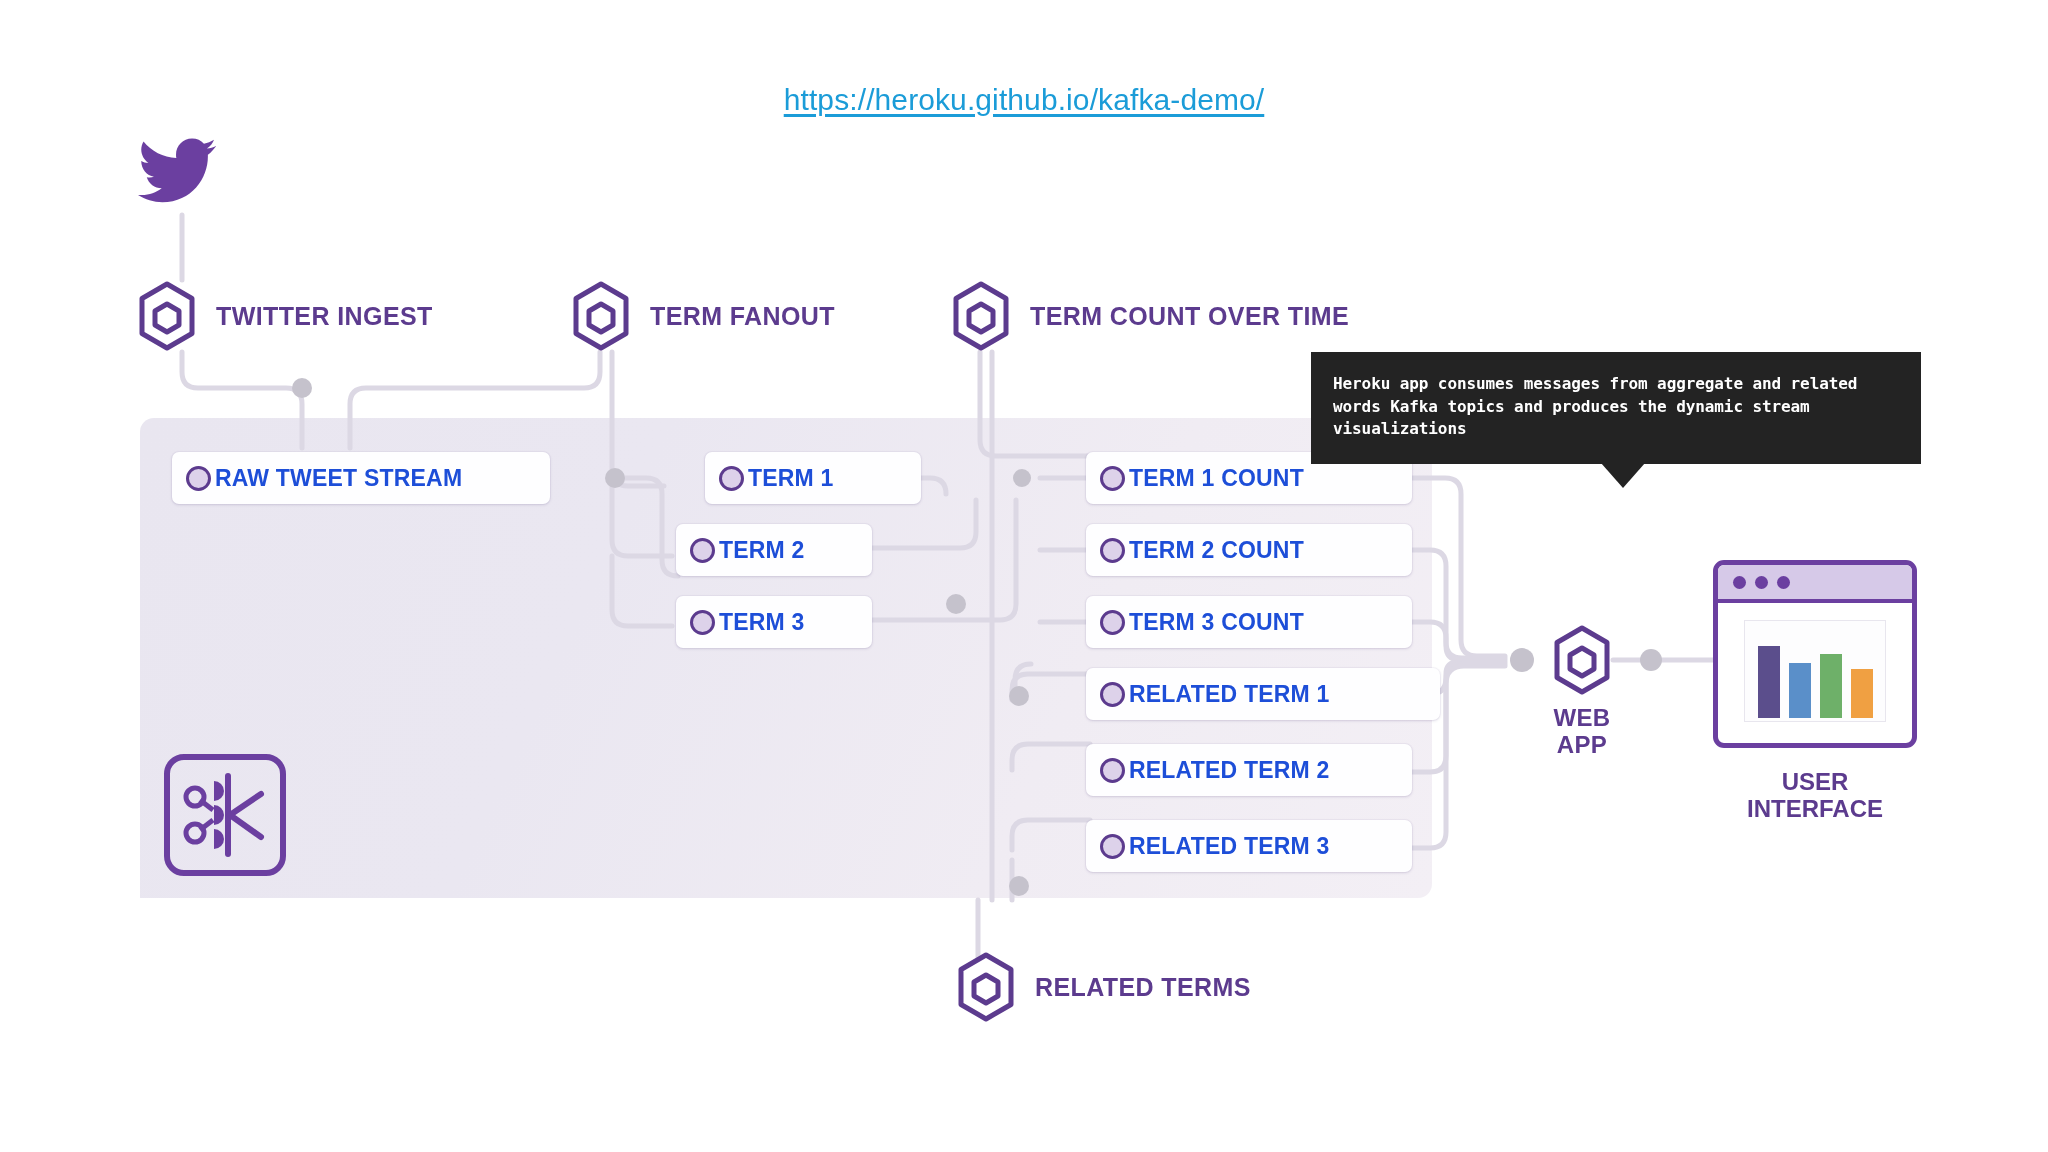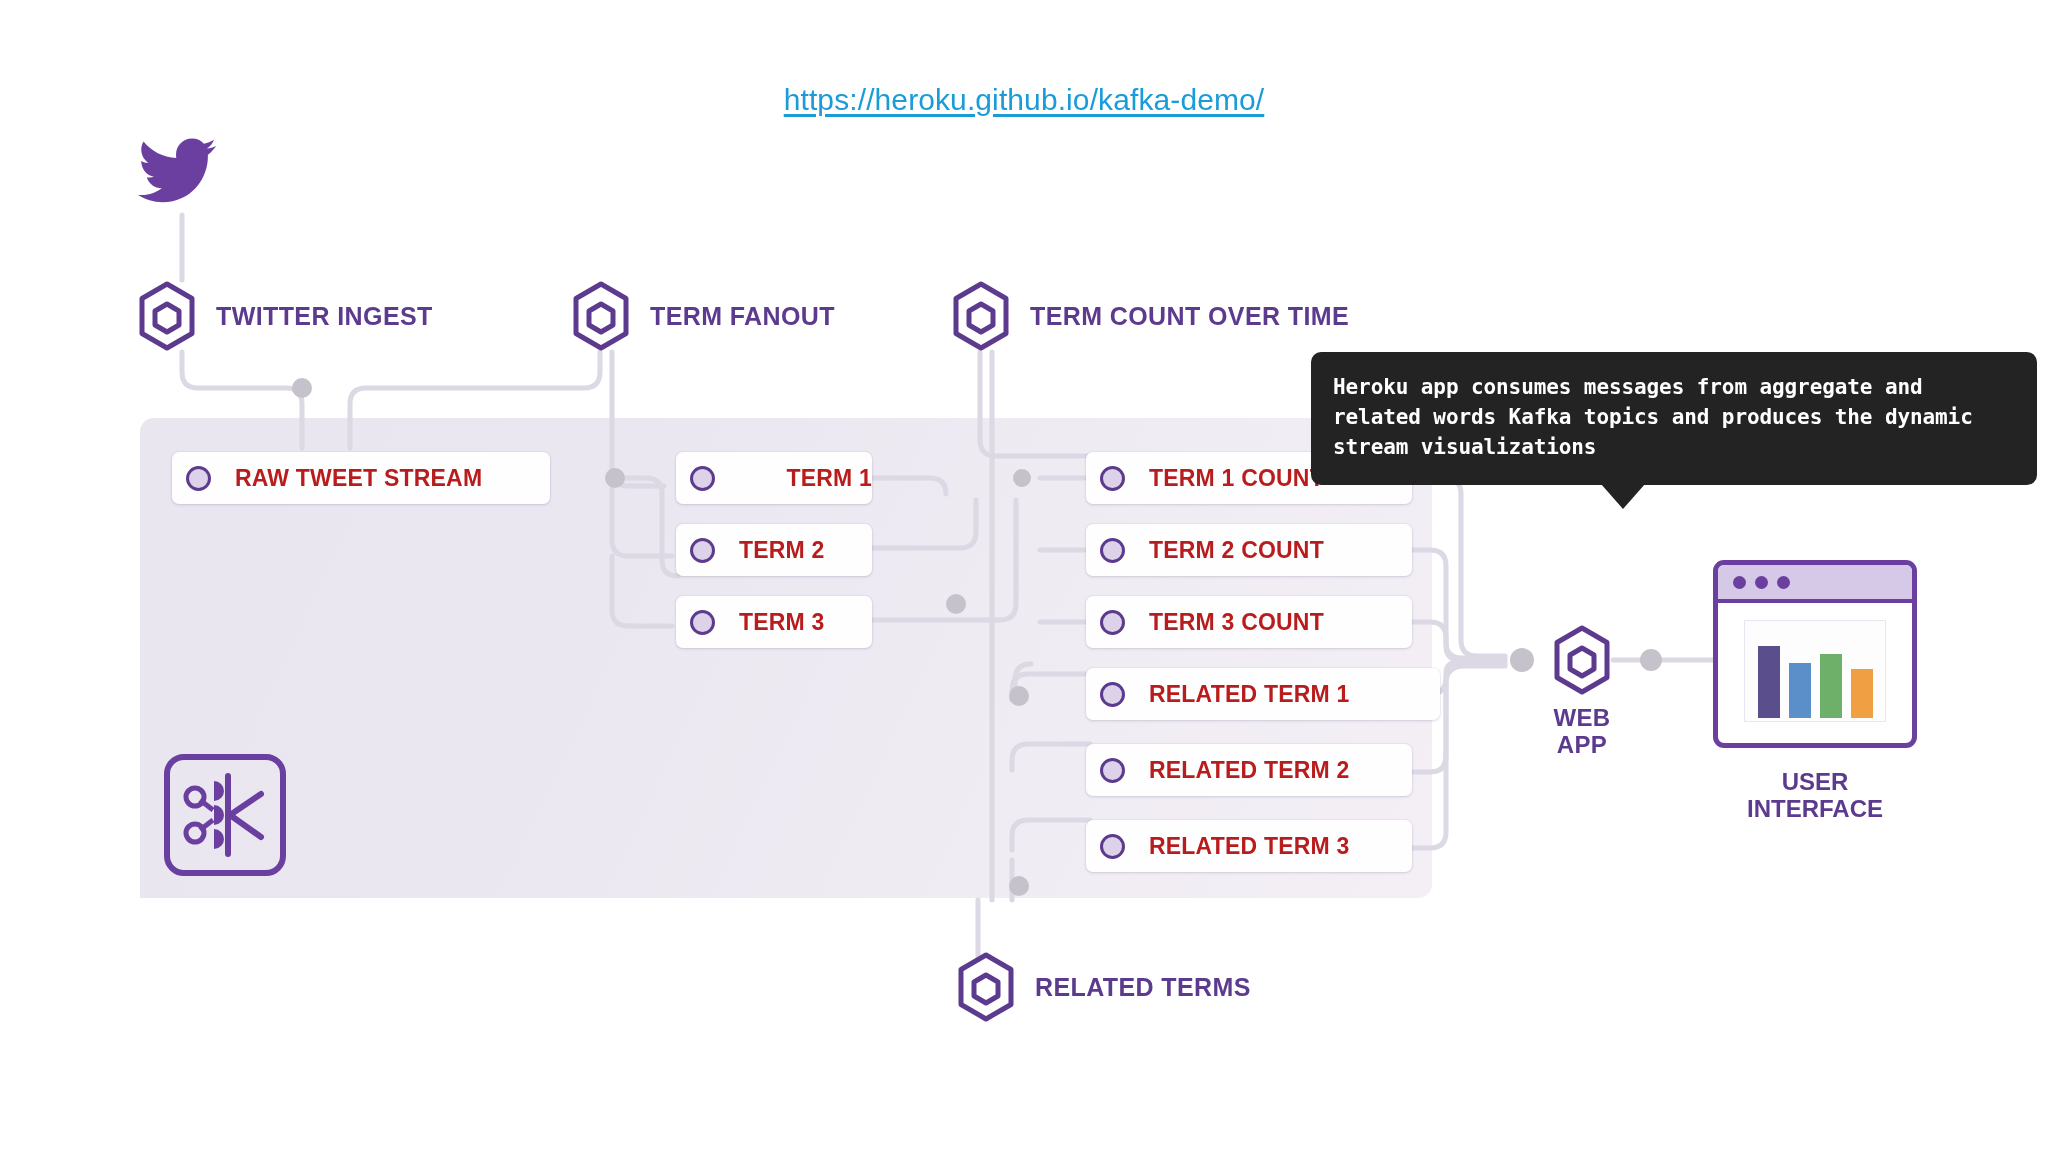--- a/index.html
+++ b/index.html
@@ -64,22 +64,22 @@
     display: flex; align-items: center;
     padding-left: 14px;
     cursor: pointer;
   }
   .topic .dot {
     width: 25px; height: 25px; border-radius: 50%;
     border: 3px solid #5c3b8e; background: #ddd2ea;
     flex: 0 0 auto;
   }
   .topic .tlabel {
-    margin-left: 24px;
-    font-size: 23px; font-weight: 700; color: #b91c1c;
+    margin-left: 4px;
+    font-size: 23px; font-weight: 700; color: #1d4ed8;
     letter-spacing: 0.2px; white-space: nowrap;
   }
 
   
   .kafka-box { position: absolute; left: 164px; top: 754px; }
 
   
   .browser {
     position: absolute; left: 1713px; top: 560px;
     width: 204px; height: 188px;
@@ -102,26 +102,26 @@
 
   .ui-caption {
     position: absolute; left: 1660px; top: 768px; width: 310px;
     text-align: center; font-size: 24px; font-weight: 700;
     color: #5c3b8e; line-height: 1.14;
   }
 
   
   .tooltip {
     position: absolute; left: 1311px; top: 352px;
-    width: 726px;
+    width: 610px;
     background: #232323; color: #ffffff;
-    border-radius: 10px;
+    border-radius: 0;
     padding: 21px 22px 23px 22px;
     font-family: "DejaVu Sans Mono", monospace;
-    font-size: 21px; font-weight: 700; line-height: 1.42;
+    font-size: 16px; font-weight: 700; line-height: 1.42;
     letter-spacing: -0.1px;
     z-index: 40;
   }
   .tooltip .tail {
     position: absolute; left: 290px; bottom: -24px;
     width: 0; height: 0;
     border-left: 22px solid transparent;
     border-right: 22px solid transparent;
     border-top: 25px solid #232323;
   }
@@ -267,21 +267,21 @@
         <circle cx="31" cy="79" r="9"></circle>
       </g>
     </svg>
   </div>
 
   <div class="topic" style="left:172px; top:452px; width:378px;">
     <span class="dot"></span>
     <span class="tlabel">RAW TWEET STREAM</span>
   </div>
 
-  <div class="topic" style="left:676px; top:452px; width:196px;justify-content:space-between;">
+  <div class="topic" style="left:705px; top:452px; width:216px;">
     <span class="dot"></span>
     <span class="tlabel">TERM 1</span>
   </div>
   <div class="topic" style="left:676px; top:524px; width:196px;">
     <span class="dot"></span>
     <span class="tlabel">TERM 2</span>
   </div>
   <div class="topic" style="left:676px; top:596px; width:196px;">
     <span class="dot"></span>
     <span class="tlabel">TERM 3</span>

